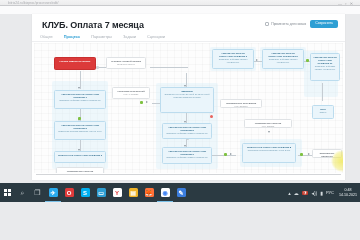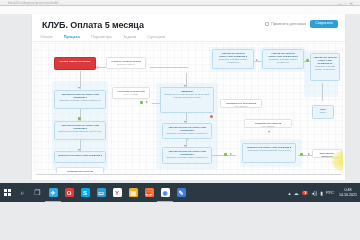--- a/index.html
+++ b/index.html
@@ -225,21 +225,21 @@
 <div id="browser-toolbar">
   <span class="tb-url">bitrix24.ru/bizproc/processes/edit/</span>
   <span class="tb-dots">— ▫ ✕</span>
 </div>
 <div id="browser-chrome-body"></div>
 
 <div id="page-bg"></div>
 
 <div id="content-panel">
 
-  <div id="page-title">КЛУБ. Оплата 5 месяца</div>
+  <div id="page-title">КЛУБ. Оплата 7 месяца</div>
 
   <div id="header-actions">
     <div id="auto-exec-wrap">
       <span id="auto-exec-check"></span>
       <span id="auto-exec-label">Применять для новых</span>
     </div>
     <button id="save-button">Сохранить</button>
   </div>
 
   <div id="tabs">

